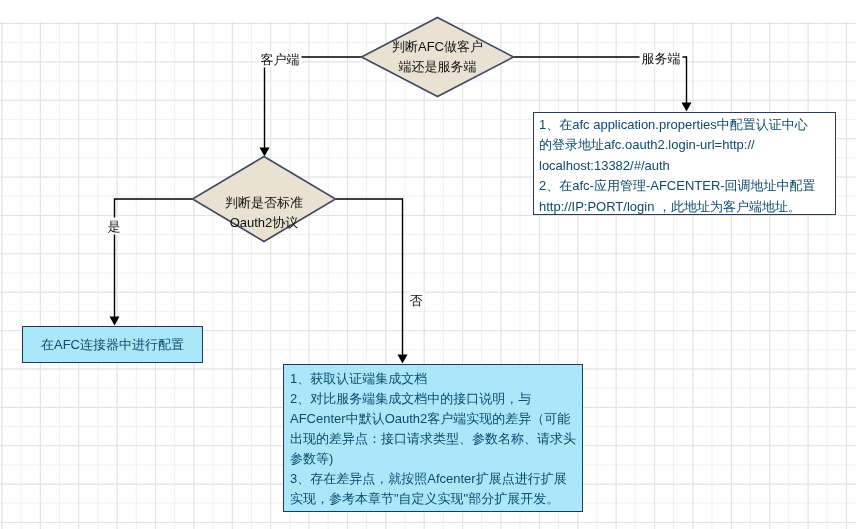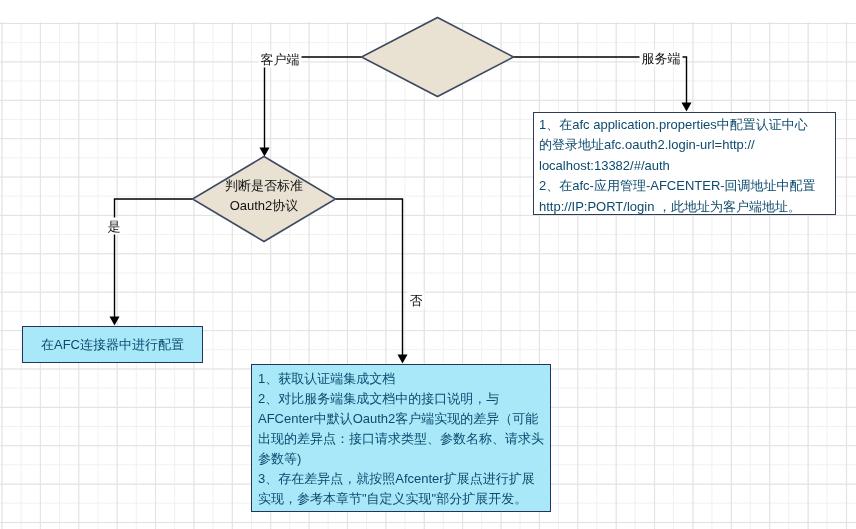--- a/index.html
+++ b/index.html
@@ -45,20 +45,21 @@
   }
   .box.note {
     padding: 2px 5px 0 5px;
     line-height: 20.4px;
     white-space: pre-line;
   }
   .box.steps {
     padding: 4px 6px 0 6px;
     line-height: 20px;
     white-space: pre-line;
+    margin-left: 32px;
   }
   .box.small {
     display: flex; align-items: center; justify-content: center;
     text-align: center;
   }
 
   .edge-label {
     position: absolute; transform: translate(-50%, -50%);
     background: #ffffff; padding: 0 2px;
     font-size: 13px; line-height: 17px; color: #111; white-space: nowrap;
@@ -82,22 +83,24 @@
     <path class="edge" d="M192.5,199 L114.5,199 L114.5,317"></path>
     <polygon class="arrow" points="109.5,316.5 119.5,316.5 114.5,325.5"></polygon>
 
     <path class="edge" d="M335.5,199 L402.5,199 L402.5,355"></path>
     <polygon class="arrow" points="397.5,354.5 407.5,354.5 402.5,363.5"></polygon>
 
     <polygon class="decision" points="437.5,17.5 513.5,57 437.5,96.5 361.5,57" fill="#e9e2d2"></polygon>
     <polygon class="decision" points="264,156.5 335.5,199 264,241.5 192.5,199" fill="#e9e2d2"></polygon>
   </svg>
 
+  <div class="node-label" style="left:362px; top:18px; width:151px; height:78px;">判断AFC做客户
+端还是服务端</div>
 
-  <div class="node-label" style="left:193px; top:154px; width:142px; height:84px;">判断是否标准
+  <div class="node-label" style="left:193px; top:171px; width:142px; height:84px;">判断是否标准
 Oauth2协议</div>
 
   <div class="box note" style="left: 533px; top: 112px; width: 303px; height: 103px; background-color: rgb(255, 255, 255); border-color: rgb(47, 59, 87);">1、在afc application.properties中配置认证中心
 的登录地址afc.oauth2.login-url=http://
 localhost:13382/#/auth
 2、在afc-应用管理-AFCENTER-回调地址中配置
 http://IP:PORT/login ，此地址为客户端地址。</div>
 
   <div class="box small" style="left: 22px; top: 326px; width: 181px; height: 37px; background-color: rgb(169, 232, 248); border-color: rgb(39, 52, 90);">在AFC连接器中进行配置</div>
 

